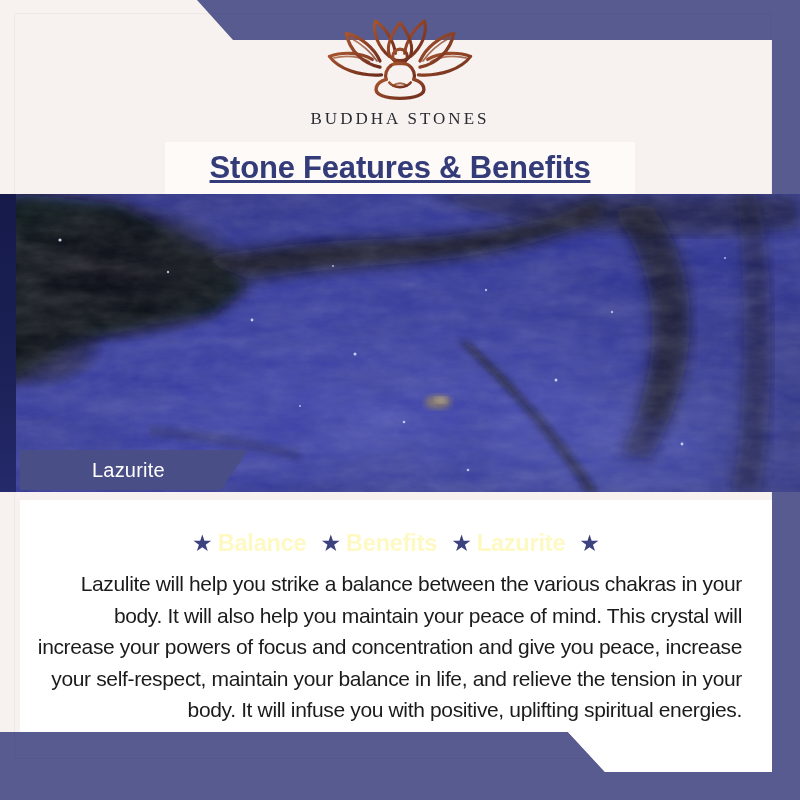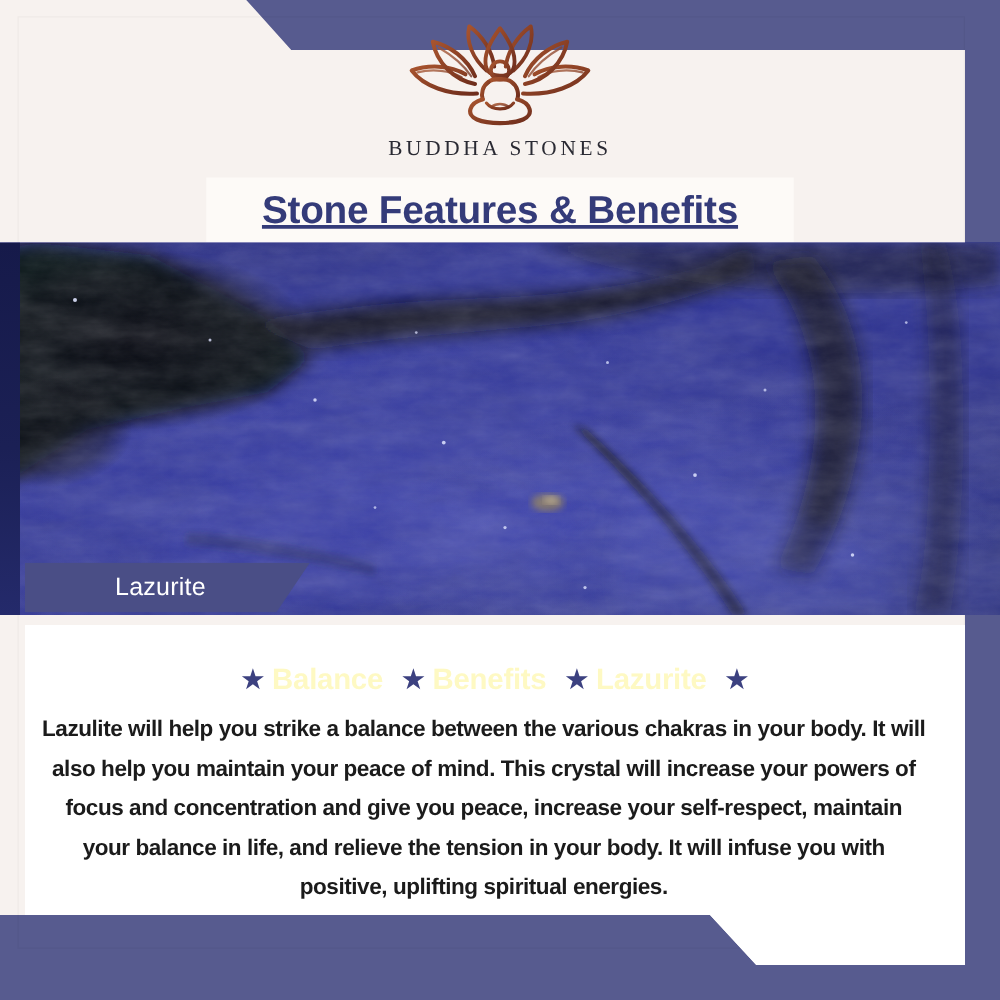--- a/index.html
+++ b/index.html
@@ -170,26 +170,26 @@
     letter-spacing: -0.2px;
   }
   .feature.tight { gap: 1px; }
 
   
   .body-text {
     position: absolute;
     left: 32px;
     top: 568px;
     width: 710px;
-    font-size: 18px;
+    font-size: 21px;
     line-height: 31.5px;
     color: #1b1b1b;
-    font-weight: bold;
+    font-weight: normal;
     letter-spacing: -0.35px;
-    text-align: center;
+    text-align: right;
   }
 </style>
 </head>
 <body>
 
 <div class="poster">
 
   <div class="card-cream"></div>
   <div class="card-hairline"></div>
 

